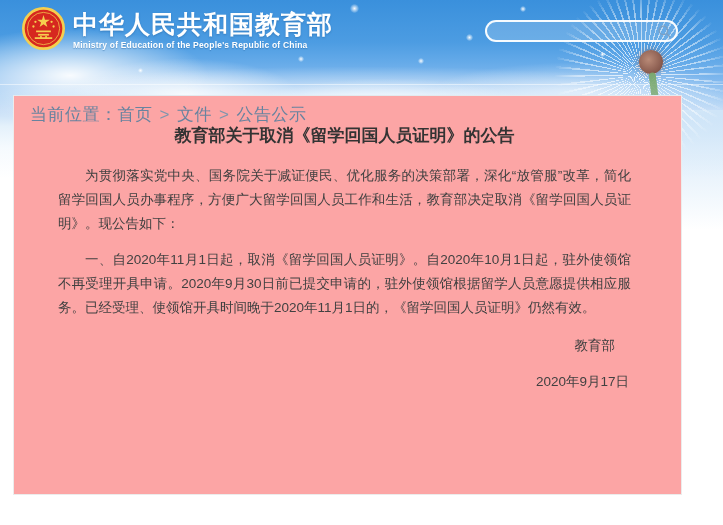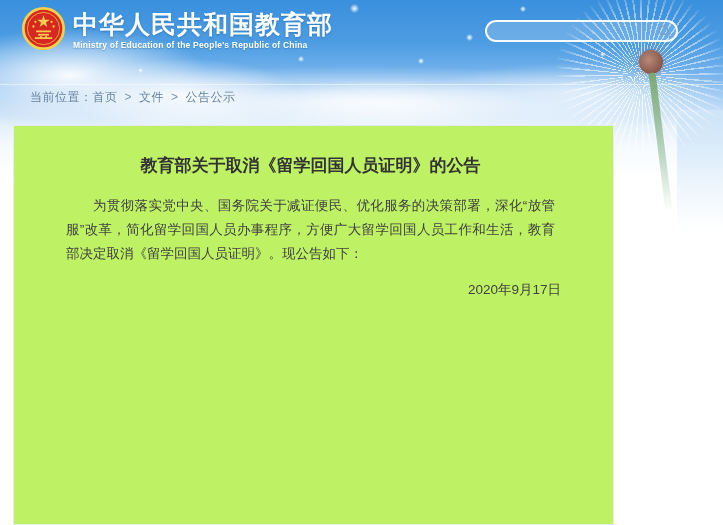--- a/index.html
+++ b/index.html
@@ -56,33 +56,33 @@
     margin-top:2px; text-shadow:0 1px 1px rgba(30,90,150,.4); }
   .search-pill { position:absolute; left:485px; top:20px; width:193px; height:22px;
     border:2px solid rgba(255,255,255,.95); border-radius:12px;
     background:rgba(255,255,255,.18); display:flex; align-items:center; z-index:6; }
   .search-input { flex:1; height:16px; border:none; outline:none; background:transparent;
     padding:0 6px 0 12px; font-size:11px; color:#2a5d8f; }
   .search-btn { width:24px; height:18px; border:none; background:transparent; cursor:pointer;
     display:flex; align-items:center; justify-content:center; padding:0; }
 
   
-  .breadcrumb { position:absolute; left:30px; top:89px; z-index:6;
-    font-size:12px; color:#68839f; letter-spacing:.5px; }
+  .breadcrumb { position:absolute; left:30px; top:103px; z-index:6;
+    font-size:17px; color:#68839f; letter-spacing:.5px; }
   .breadcrumb a { color:#68839f; text-decoration:none; cursor:pointer; }
   .crumb-sep { margin:0 7px; color:#7e96ad; }
 
   
-  .panel { position:absolute; left:13px; top:125px; width:601px; height:400px; z-index:4;
-    background:#bef264; border:1px solid #ececec; border-top-color:#e3eaef; }
+  .panel { position:absolute; left:13px; top:95px; width:669px; height:400px; z-index:4;
+    background:#fca5a5; border:1px solid #ececec; border-top-color:#e3eaef; }
   .article { padding:22px 50px 0 44px; }
   .article-title { font-size:17px; line-height:24px; font-weight:bold; color:#333333;
     text-align:center; margin:6px 0 16px; }
   .article p { font-size:13.5px; line-height:24px; color:#414141; text-indent:2em;
-    text-align:justify; margin:0 8px 12px; }
+    text-align:justify; margin:0 0 12px; }
   .signature { text-align:right; padding-right:16px; margin-top:14px;
     font-size:13.5px; line-height:24px; color:#414141; }
   .pub-date { text-align:right; padding-right:2px; margin-top:12px;
     font-size:13.5px; line-height:24px; color:#414141; }
 </style>
 </head>
 <body>
 
 <div class="screen">
 
@@ -143,17 +143,19 @@
   </div>
 
   <div class="breadcrumb">
     <span>当前位置：</span><a>首页</a><span class="crumb-sep">&gt;</span><a>文件</a><span class="crumb-sep">&gt;</span><a>公告公示</a>
   </div>
 
   <div class="panel">
     <div class="article">
       <h1 class="article-title">教育部关于取消《留学回国人员证明》的公告</h1>
       <p>为贯彻落实党中央、国务院关于减证便民、优化服务的决策部署，深化“放管服”改革，简化留学回国人员办事程序，方便广大留学回国人员工作和生活，教育部决定取消《留学回国人员证明》。现公告如下：</p>
+      <p>一、自2020年11月1日起，取消《留学回国人员证明》。自2020年10月1日起，驻外使领馆不再受理开具申请。2020年9月30日前已提交申请的，驻外使领馆根据留学人员意愿提供相应服务。已经受理、使领馆开具时间晚于2020年11月1日的，《留学回国人员证明》仍然有效。</p>
+      <div class="signature">教育部</div>
       <div class="pub-date">2020年9月17日</div>
     </div>
   </div>
 
 </div>
 
 </body></html>

